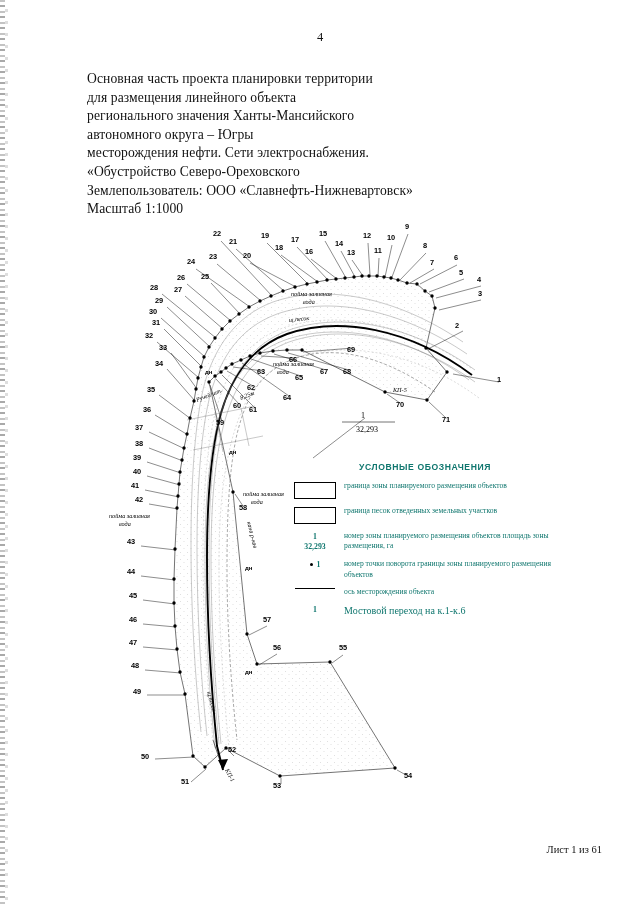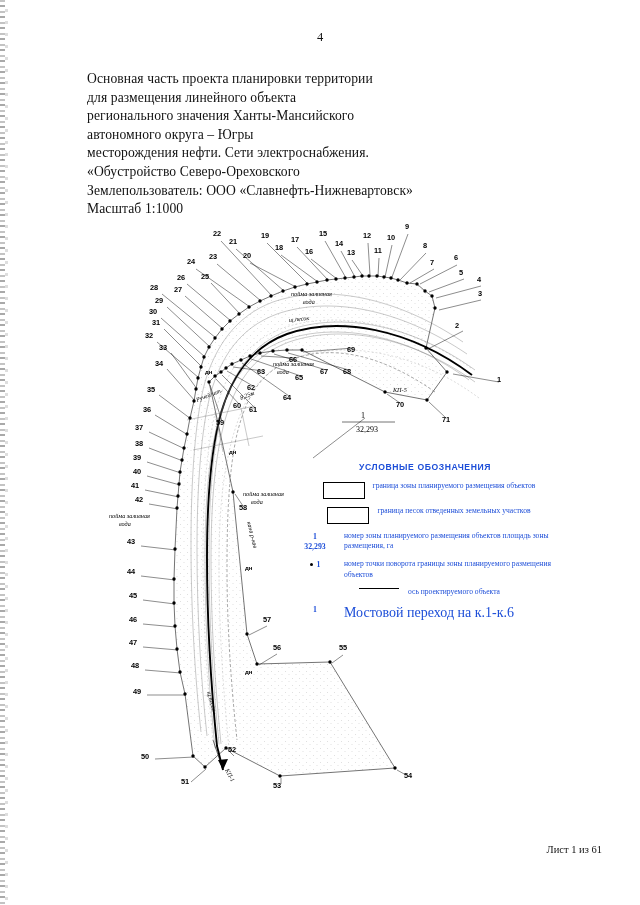--- a/index.html
+++ b/index.html
@@ -109,35 +109,34 @@
   .thin2  { stroke: #999; stroke-width: .35; fill: none; stroke-dasharray: 2 2; }
   .vertex { fill: #000; }
 
   
   .legend {
     position: absolute;
     left: 286px;
     top: 462px;
     width: 278px;
     font-family: "Liberation Serif", serif;
-    color: #1d4ed8;
+    color: #0f766e;
   }
   .legend-title {
     font-family: "Liberation Sans", sans-serif;
     font-weight: bold;
     font-size: 8.6px;
     letter-spacing: .6px;
     text-align: center;
     margin-bottom: 9px;
   }
   .legend-row {
     display: flex;
     align-items: flex-start;
     margin-bottom: 7px;
-    justify-content: center;
   }
   .legend-key {
     width: 58px;
     flex: 0 0 58px;
     display: flex;
     align-items: center;
     justify-content: center;
     padding-top: 1px;
   }
   .legend-text {
@@ -191,21 +190,21 @@
     display: flex;
     align-items: flex-start;
   }
   .expl-num {
     width: 58px;
     flex: 0 0 58px;
     text-align: center;
     font-size: 7.8px;
     font-weight: bold;
   }
-  .expl-text { font-size: 14px; }
+  .expl-text { font-size: 10px; }
 </style>
 </head>
 <body>
 
 <div class="scan-edge"></div>
 <div class="scan-edge2"></div>
 
 <div class="page-number">4</div>
 
 <div class="title-block">
@@ -568,21 +567,21 @@
         <span>1</span>
       </div>
     </div>
     <div class="legend-text">номер точки поворота границы зоны планируемого размещения объектов</div>
   </div>
 
   <div class="legend-row">
     <div class="legend-key">
       <div class="key-line"></div>
     </div>
-    <div class="legend-text">ось проектируемого объекта</div>
+    <div class="legend-text">ось месторождения объекта</div>
   </div>
 
 
   <div class="expl-row">
     <div class="expl-num">1</div>
     <div class="expl-text">Мостовой переход на  к.1-к.6</div>
   </div>
 </div>
 
 <div class="footer">Лист 1 из 61</div>

